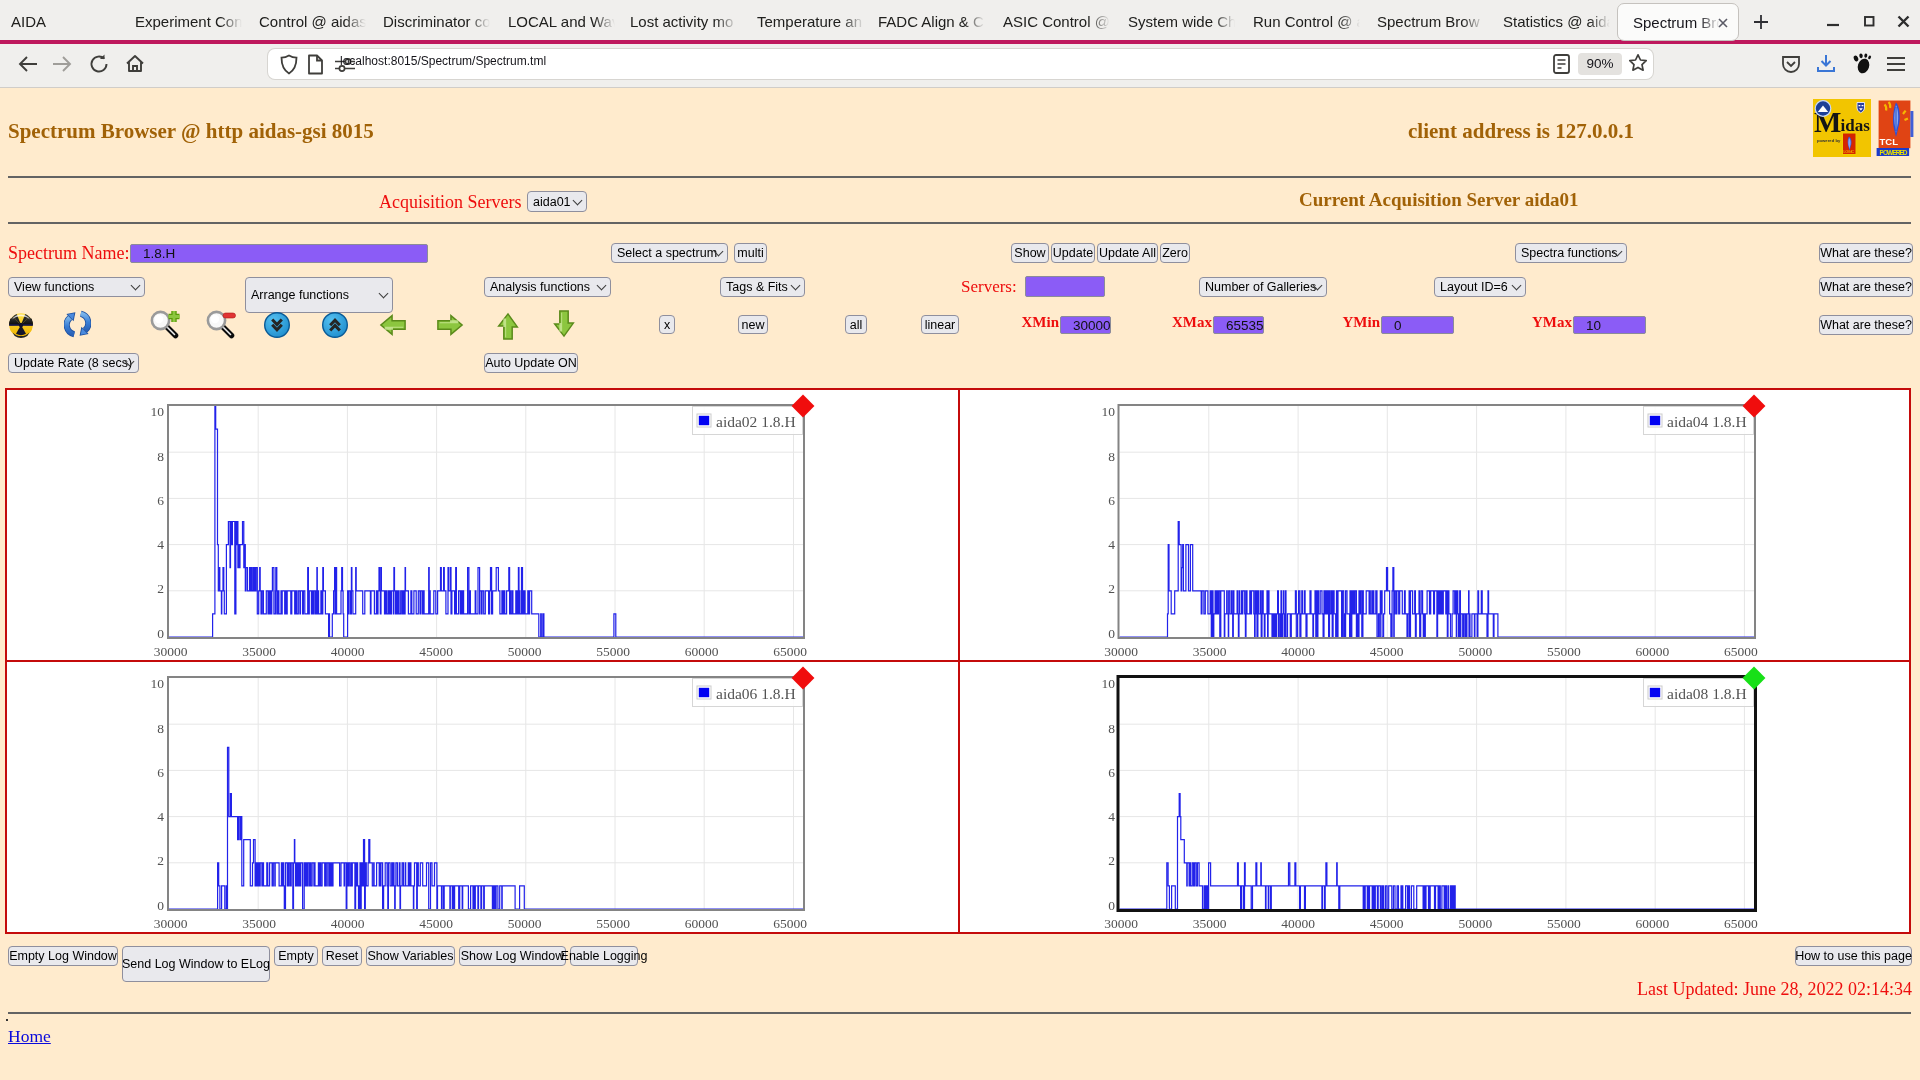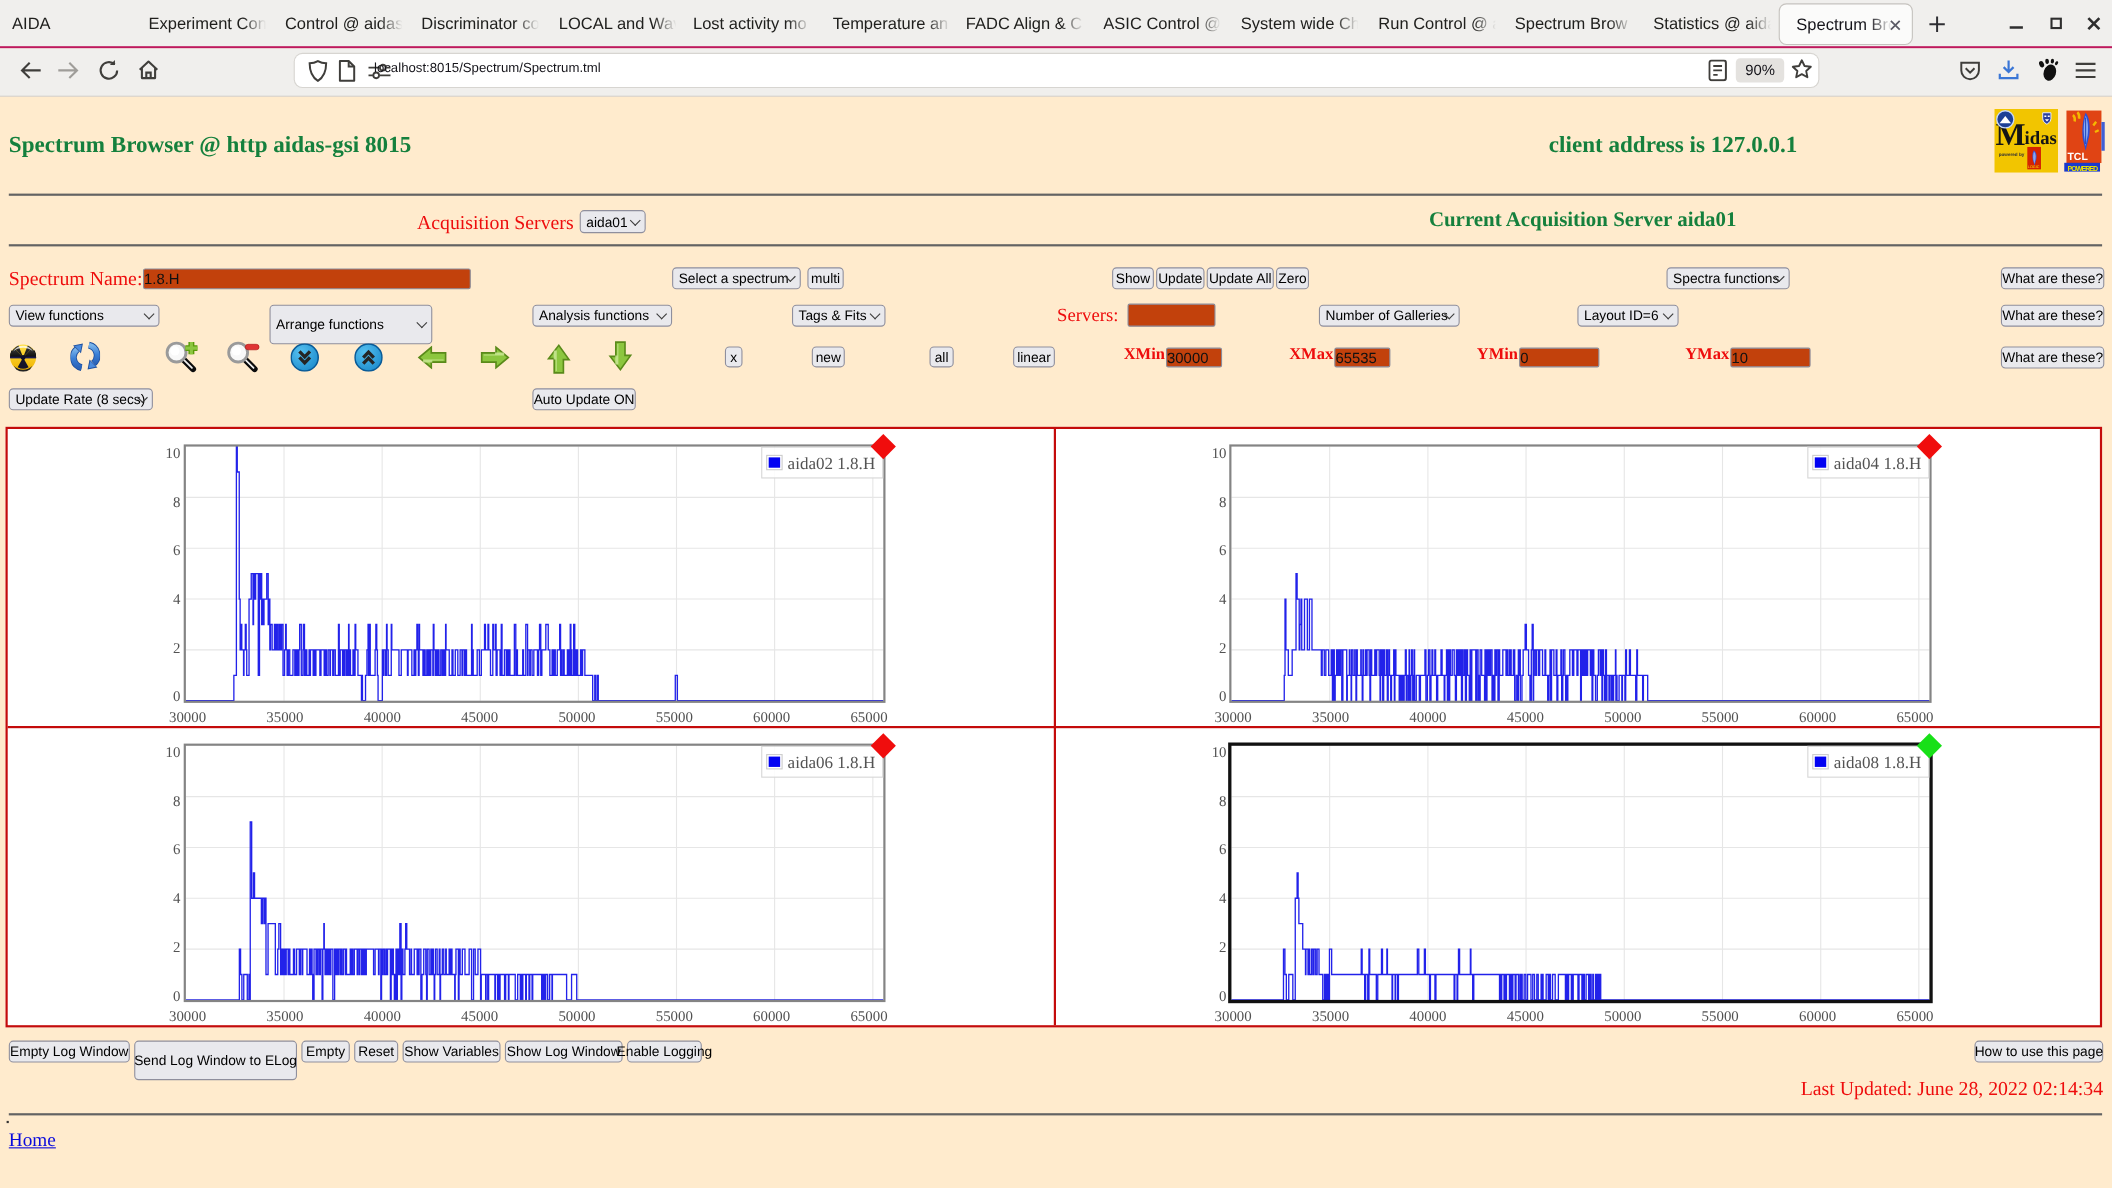--- a/index.html
+++ b/index.html
@@ -1,38 +1,38 @@
 <!DOCTYPE html>
 <html><head><meta charset="utf-8"><title>Spectrum Browser</title><style>
 *{margin:0;padding:0;box-sizing:border-box}
 html,body{width:1920px;height:1080px;overflow:hidden}
 body{font-family:"Liberation Sans",sans-serif;position:relative;background:#ffebcd}
 
-#tabbar{position:absolute;left:0;top:0;width:1920px;height:44px;background:#f0efed;border-bottom:2px solid #be185d}
+#tabbar{position:absolute;left:0;top:0;width:1920px;height:44px;background:#f0efed;border-bottom:4px solid #be185d}
 .tabt{position:absolute;top:13px;height:18px;font-size:15px;color:#20201e;white-space:nowrap;overflow:hidden;width:112px}
 .tabfade{position:absolute;top:10px;height:24px;width:28px;background:linear-gradient(90deg,rgba(240,239,237,0),#f0efed 75%)}
 #activetab{position:absolute;left:1617px;top:3px;width:122px;height:38px;background:#fbfbfa;border:1px solid #c5c2be;border-radius:7px}
 #activetab .tabt{left:15px;top:10px;width:87px;color:#15141a}
 #activetab .tabfade{top:7px;left:81px;background:linear-gradient(90deg,rgba(251,251,250,0),#fbfbfa 75%)}
 #navbar{position:absolute;left:0;top:44px;width:1920px;height:44px;background:#f0efed;border-bottom:1px solid #d0cdc9}
 #urlbar{position:absolute;left:268px;top:49px;width:1385px;height:30px;background:#fff;border-radius:7px;box-shadow:0 0 0 1px #d7d5d1}
 .nicon{position:absolute}
 #urltext{position:absolute;left:340px;top:54px;font-size:12px;color:#15141a}
 #urltext b{font-weight:normal;color:#15141a}
 #urltext span{color:#15141a}
 #zoompill{position:absolute;left:1578px;top:53px;width:44px;height:22px;background:#e4e2df;border-radius:4px;font-size:13.5px;color:#15141a;text-align:center;line-height:22px}
 
 #page{position:absolute;left:0;top:88px;width:1920px;height:992px;background:#ffebcd;font-family:"Liberation Serif",serif}
-.hdr{position:absolute;font-weight:bold;font-size:21px;color:#15803d;font-family:"Liberation Serif",serif}
+.hdr{position:absolute;font-weight:bold;font-size:21px;color:#a16207;font-family:"Liberation Serif",serif}
 hr.l{position:absolute;left:8px;width:1903px;border:none;border-top:2px solid #636363}
 .lab{position:absolute;font-size:18px;color:#ee0d0d;font-family:"Liberation Serif",serif}
 .btn,.sel{position:absolute;display:flex;align-items:center;justify-content:center;background:#e9e9ed;border:1px solid #8f8f9d;border-radius:4px;font-family:"Liberation Sans",sans-serif;font-size:12.5px;color:#000;white-space:nowrap}
 .sel{justify-content:flex-start;padding-left:5px;padding-right:13px;overflow:hidden}
 .sel:after{content:"";position:absolute;right:5px;top:50%;width:6px;height:6px;margin-top:-5px;border-right:1.6px solid #3c3c3c;border-bottom:1.6px solid #3c3c3c;transform:rotate(45deg)}
-.inp{position:absolute;background:#c2410c;border:1px solid #8b8b99;border-radius:2px;font-family:"Liberation Sans",sans-serif;font-size:13.5px;color:#111;padding-left:0;display:flex;align-items:center}
+.inp{position:absolute;background:#8b5cf6;border:1px solid #8b8b99;border-radius:2px;font-family:"Liberation Sans",sans-serif;font-size:13.5px;color:#111;padding-left:12px;display:flex;align-items:center}
 .icon{position:absolute}
 
 #grid{position:absolute;left:5px;top:388px;width:1906px;height:546px;background:#fff;border:2px solid #c40b0b}
 #grid .vdiv{position:absolute;left:951px;top:0;width:2px;height:542px;background:#c40b0b}
 #grid .hdiv{position:absolute;left:0;top:270px;width:1902px;height:2px;background:#c40b0b}
 svg.chart{position:absolute}
 svg.chart .ax text{font-family:"Liberation Serif",serif;font-size:13.5px;fill:#525252}
 svg.chart .lg{font-family:"Liberation Serif",serif;font-size:15.5px;fill:#535353}
 a.home{position:absolute;font-family:"Liberation Serif",serif;font-size:17.5px;color:#0a0adc;text-decoration:underline}
 </style></head><body>

